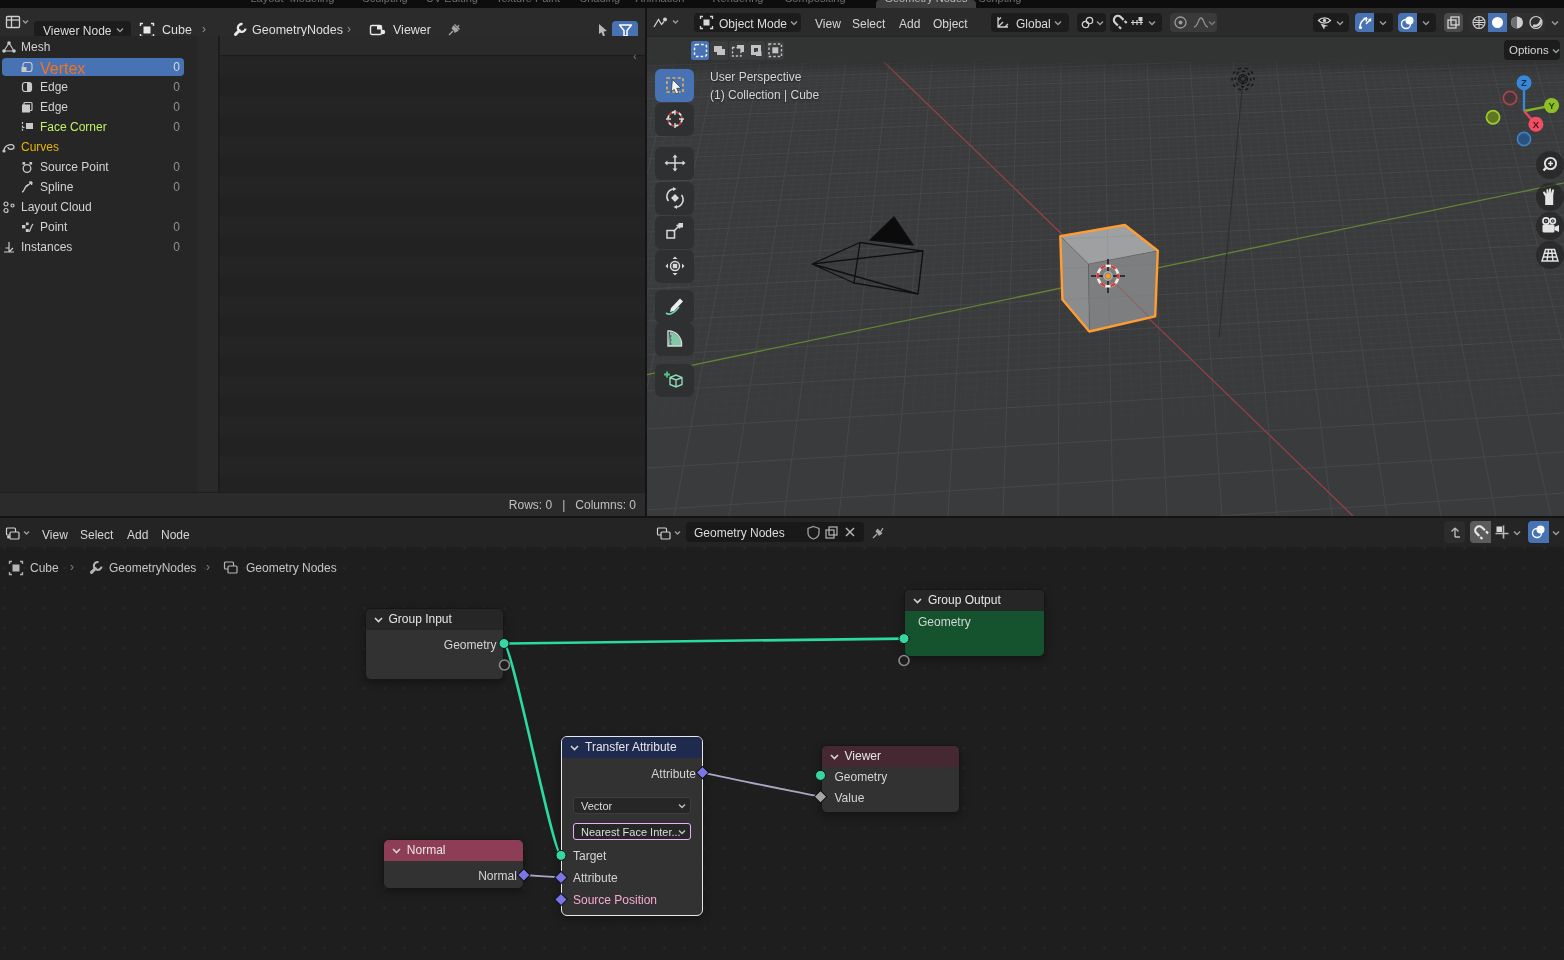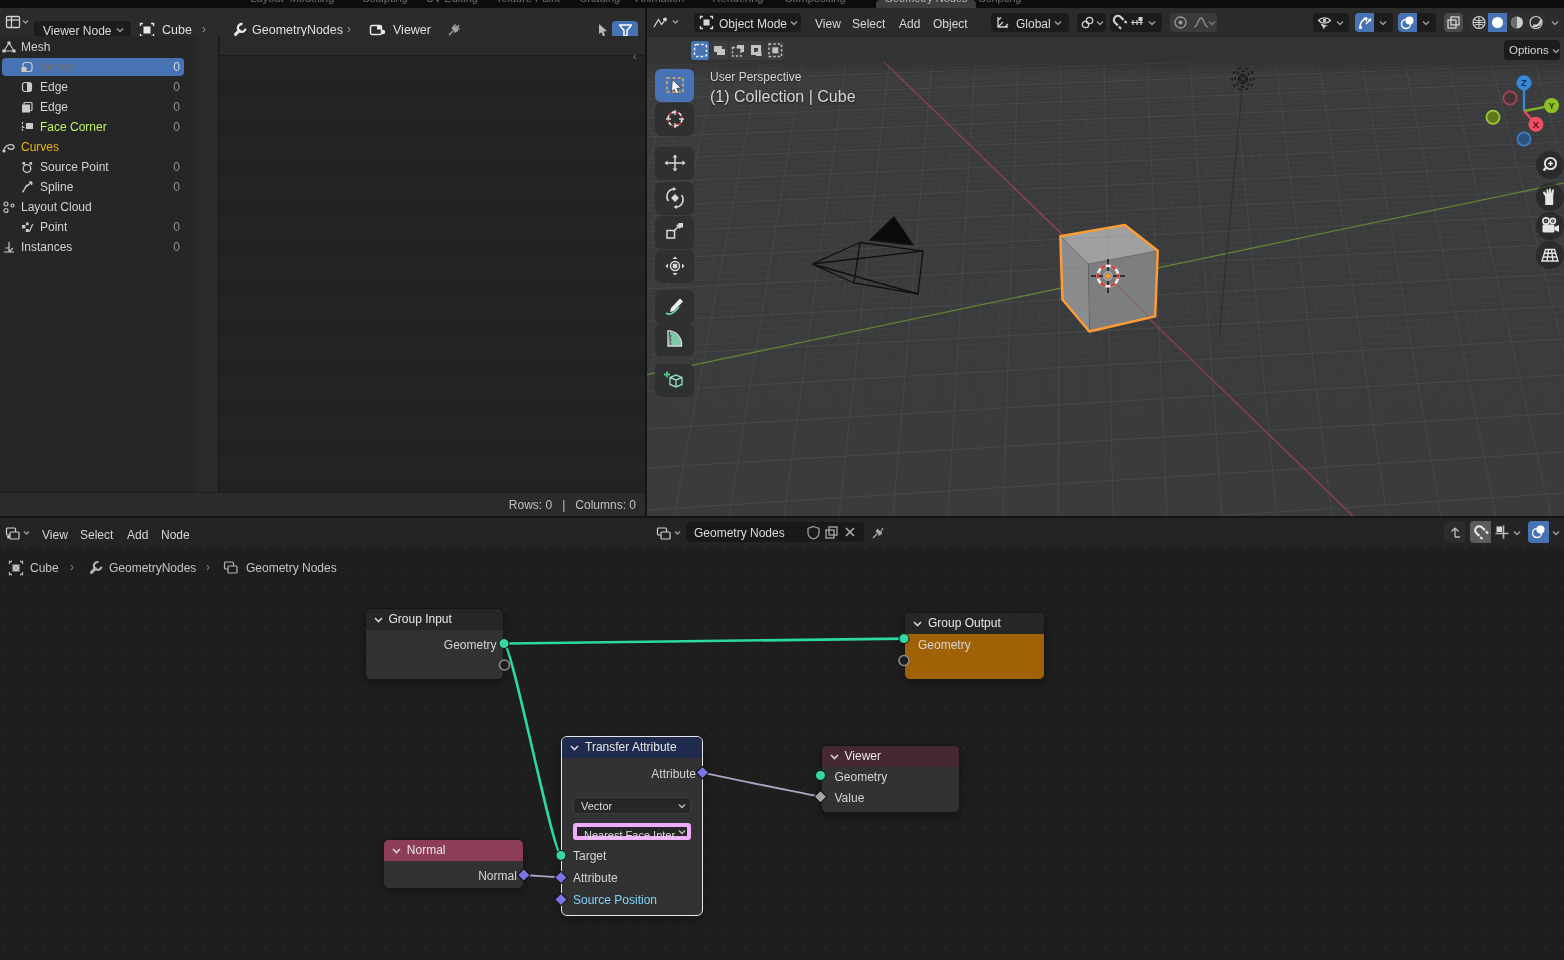--- a/index.html
+++ b/index.html
@@ -81,21 +81,21 @@
     <path d="M7,3 L12,11 L2,11 Z" fill="none" stroke="#c9c9c9" stroke-width="1.1"></path>
     <circle cx="7" cy="3" r="1.8" fill="#c9c9c9"></circle>
     <circle cx="12" cy="11" r="1.8" fill="#c9c9c9"></circle>
     <circle cx="2" cy="11" r="1.8" fill="#c9c9c9"></circle>
   </svg>
 <div class="txt" style="left:21px;top:40px;font-size:12px;color:#d2d2d2">Mesh</div>
 <svg class="abs" style="left:20px;top:60px" width="14" height="14">
     <rect x="3" y="2.5" width="9" height="9" rx="2.5" fill="none" stroke="#c9c9c9" stroke-width="1.2"></rect>
     <rect x="1.5" y="7" width="5" height="5" fill="#c9c9c9"></rect>
   </svg>
-<div class="txt" style="left:40px;top:60px;font-size:12px;color:#737373">Vertex</div>
+<div class="txt" style="left:40px;top:60px;font-size:16px;color:#f97316">Vertex</div>
 <div class="txt ra" style="left:180px;top:60px;font-size:12px;color:#d6dade">0</div>
 <svg class="abs" style="left:20px;top:80px" width="14" height="14">
     <rect x="2.5" y="2.5" width="9" height="9" rx="2.5" fill="none" stroke="#c9c9c9" stroke-width="1.2"></rect>
     <rect x="7" y="3" width="4" height="8" fill="#c9c9c9"></rect>
   </svg>
 <div class="txt" style="left:40px;top:80px;font-size:12px;color:#d2d2d2">Edge</div>
 <div class="txt ra" style="left:180px;top:80px;font-size:12px;color:#8f8f8f">0</div>
 <svg class="abs" style="left:20px;top:100px" width="14" height="14">
     <rect x="4" y="2.5" width="8" height="8" rx="1" fill="none" stroke="#c9c9c9" stroke-width="1.2"></rect>
     <rect x="2" y="4.5" width="8" height="8" fill="#c9c9c9"></rect>
@@ -426,21 +426,21 @@
 <circle r="11" stroke-width="1.45" stroke-dasharray="3.14 3.77" stroke-dashoffset="2"></circle>
 </g>
 <g stroke="#101012" stroke-width="1.3" fill="none">
 <path d="M812,264 L860,242.5 M812,264 L923,251 M812,264 L918,294 M812,264 L854,283"></path>
 <path d="M860,242.5 L923,251 L918,294 L854,283 Z"></path>
 <path d="M894,217 L870,240 L913,245 Z" fill="#0b0b0c"></path>
     </g>
 </svg>
 <div class="abs" style="left:647px;top:62px;width:917px;height:14px;background:linear-gradient(rgba(20,20,20,0.25),rgba(20,20,20,0))"></div>
 <div class="txt" style="left:710px;top:70px;font-size:12px;color:#d6d6d6;text-shadow:0 1px 2px rgba(0,0,0,.6)">User Perspective</div>
-<div class="txt" style="left:710px;top:88px;font-size:16px;color:#d6d6d6;text-shadow:0 1px 2px rgba(0,0,0,.6)">(1) Collection | Cube</div>
+<div class="txt" style="left:710px;top:88px;font-size:12px;color:#d6d6d6;text-shadow:0 1px 2px rgba(0,0,0,.6)">(1) Collection | Cube</div>
 <div class="abs" style="left:655px;top:69.4px;width:39px;height:33px;background:#4772b3;border-radius:6px"></div>
 <svg class="abs" style="left:660px;top:73.4px" width="30" height="25" viewBox="0 0 30 25">
     <rect x="7" y="5" width="16" height="14" fill="none" stroke="#e7b253" stroke-width="1.6" stroke-dasharray="3 2.4"></rect>
     <path d="M12.5,6.5 L21,15 L16.8,15.3 L18.6,19.8 L15.9,20.9 L14.2,16.4 L11.3,18.6 Z" fill="#f2f2f2" stroke="#222" stroke-width="0.6"></path>
   </svg>
 <div class="abs" style="left:655px;top:103.3px;width:39px;height:33px;background:rgba(46,47,48,0.95);border-radius:6px"></div>
 <svg class="abs" style="left:660px;top:107.3px" width="30" height="25" viewBox="0 0 30 25">
     <circle cx="15" cy="12" r="7" fill="none" stroke="#e8e8e8" stroke-width="1.8" stroke-dasharray="3.66 3.66"></circle>
     <circle cx="15" cy="12" r="7" fill="none" stroke="#c8403e" stroke-width="1.8" stroke-dasharray="3.66 3.66" stroke-dashoffset="3.66"></circle>
     <path d="M15,3 L15,8 M15,16 L15,21 M6,12 L11,12 M19,12 L24,12" stroke="#d8d8d8" stroke-width="1.4"></path>
@@ -757,50 +757,50 @@
   </svg>
 <div class="txt" style="left:246px;top:561px;font-size:12px;color:#c5c5c5">Geometry Nodes</div>
 <div class="abs" style="left:364.5px;top:607.5px;width:139.5px;height:72px;background:#323232;border:1.3px solid #161616;border-radius:6px;box-shadow:0 3px 8px rgba(0,0,0,0.35)">
     <div class="abs" style="left:0;top:0;width:100%;height:21px;background:#262626;border-radius:5px 5px 0 0"></div>
     <svg class="abs" style="left:7px;top:7.0px" width="11" height="8" viewBox="0 0 10 8">
       <polyline points="1.5,2 5,5.5 8.5,2" fill="none" stroke="#d5d5d5" stroke-width="1.6"></polyline>
     </svg>
     <div class="txt" style="left:23px;top:3.0px;font-size:12px;color:#e6e6e6">Group Input</div>
 <div class="txt ra" style="left:131px;top:29px;font-size:12px;color:#d4d4d4">Geometry</div>
 </div>
-<div class="abs" style="left:904px;top:612px;width:140.5px;height:67.5px;background:#a16207;border:1.3px solid #161616;border-radius:6px;box-shadow:0 3px 8px rgba(0,0,0,0.35)">
+<div class="abs" style="left:904px;top:589px;width:140.5px;height:67.5px;background:#14532d;border:1.3px solid #161616;border-radius:6px;box-shadow:0 3px 8px rgba(0,0,0,0.35)">
     <div class="abs" style="left:0;top:0;width:100%;height:21px;background:#262626;border-radius:5px 5px 0 0"></div>
     <svg class="abs" style="left:7px;top:7.0px" width="11" height="8" viewBox="0 0 10 8">
       <polyline points="1.5,2 5,5.5 8.5,2" fill="none" stroke="#d5d5d5" stroke-width="1.6"></polyline>
     </svg>
     <div class="txt" style="left:23px;top:3.0px;font-size:12px;color:#e6e6e6">Group Output</div>
 <div class="txt" style="left:13px;top:24.5px;font-size:12px;color:#d4d4d4">Geometry</div>
 </div>
 <div class="abs" style="left:561px;top:736px;width:141.5px;height:180px;background:#323232;border:1.3px solid #e8e8e8;border-radius:6px;box-shadow:0 3px 8px rgba(0,0,0,0.35)">
     <div class="abs" style="left:0;top:0;width:100%;height:21px;background:#1e2a4e;border-radius:5px 5px 0 0"></div>
     <svg class="abs" style="left:7px;top:7.0px" width="11" height="8" viewBox="0 0 10 8">
       <polyline points="1.5,2 5,5.5 8.5,2" fill="none" stroke="#d5d5d5" stroke-width="1.6"></polyline>
     </svg>
     <div class="txt" style="left:23px;top:3.0px;font-size:12px;color:#e6e6e6">Transfer Attribute</div>
 <div class="txt ra" style="left:134px;top:30px;font-size:12px;color:#d4d4d4">Attribute</div>
 <div class="abs" style="left:11px;top:60px;width:118px;height:17px;background:#262626;border:1px solid #3d3d3d;border-radius:3px">
       <div class="txt" style="left:7px;top:2px;font-size:11px;color:#dcdcdc">Vector</div>
     </div>
 <svg class="abs" style="left:115px;top:64.5px" width="10" height="8" viewBox="0 0 10 8">
       <polyline points="2,2.5 5,5.5 8,2.5" fill="none" stroke="#bcbcbc" stroke-width="1.5"></polyline>
     </svg>
-<div class="abs" style="left:11px;top:86px;width:118px;height:17px;background:#262626;border:4px solid #f0abfc;border-radius:3px">
+<div class="abs" style="left:11px;top:86px;width:118px;height:17px;background:#262626;border:1px solid #f0abfc;border-radius:3px">
       <div class="txt" style="left:7px;top:2px;font-size:11px;color:#dcdcdc">Nearest Face Inter...</div>
     </div>
 <svg class="abs" style="left:115px;top:90.5px" width="10" height="8" viewBox="0 0 10 8">
       <polyline points="2,2.5 5,5.5 8,2.5" fill="none" stroke="#bcbcbc" stroke-width="1.5"></polyline>
     </svg>
 <div class="txt" style="left:11px;top:112px;font-size:12px;color:#d4d4d4">Target</div>
 <div class="txt" style="left:11px;top:134px;font-size:12px;color:#d4d4d4">Attribute</div>
-<div class="txt" style="left:11px;top:156px;font-size:12px;color:#7dd3fc">Source Position</div>
+<div class="txt" style="left:11px;top:156px;font-size:12px;color:#f9a8d4">Source Position</div>
 </div>
 <div class="abs" style="left:820.5px;top:745px;width:139px;height:68.3px;background:#323232;border:1.3px solid #161616;border-radius:6px;box-shadow:0 3px 8px rgba(0,0,0,0.35)">
     <div class="abs" style="left:0;top:0;width:100%;height:21px;background:#452832;border-radius:5px 5px 0 0"></div>
     <svg class="abs" style="left:7px;top:7.0px" width="11" height="8" viewBox="0 0 10 8">
       <polyline points="1.5,2 5,5.5 8.5,2" fill="none" stroke="#d5d5d5" stroke-width="1.6"></polyline>
     </svg>
     <div class="txt" style="left:23px;top:3.0px;font-size:12px;color:#e6e6e6">Viewer</div>
 <div class="txt" style="left:13px;top:23.5px;font-size:12px;color:#d4d4d4">Geometry</div>
 <div class="txt" style="left:13px;top:45px;font-size:12px;color:#d4d4d4">Value</div>
 </div>

